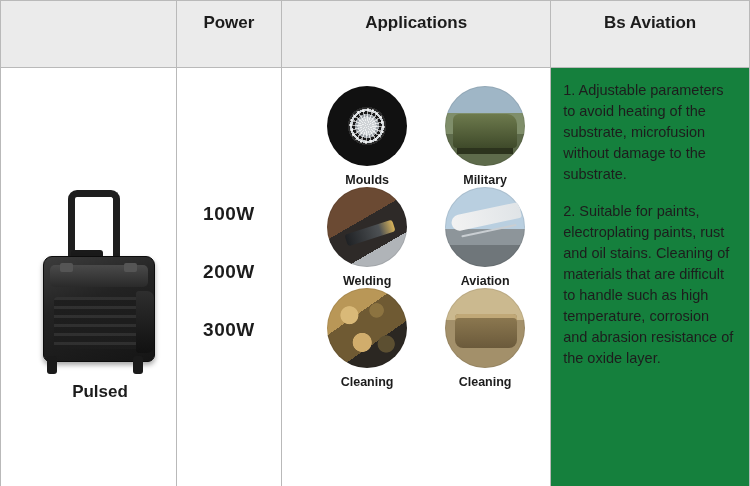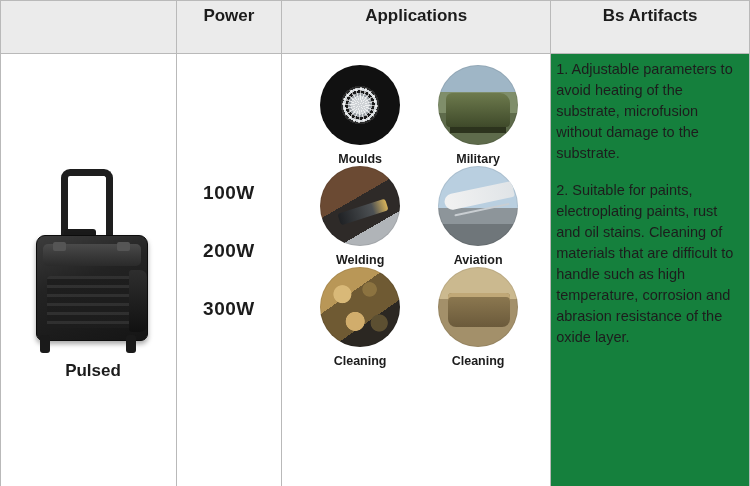--- a/index.html
+++ b/index.html
@@ -21,21 +21,21 @@
     background: #ffffff;
   }
   table.spec {
     border-collapse: collapse;
     width: 750px;
     height: 486px;
     table-layout: fixed;
   }
   table.spec td, table.spec th {
     border: 1px solid #b9b9b9;
-    padding: 5px;
+    padding: 12px;
     vertical-align: top;
   }
   thead th {
     height: 42px;
     background: #ebebeb;
     font-size: 17px;
     font-weight: bold;
     color: #1c1c1c;
     text-align: center;
     vertical-align: middle;
@@ -310,21 +310,21 @@
       <col class="col-product">
       <col class="col-power">
       <col class="col-apps">
       <col class="col-str">
     </colgroup>
     <thead>
       <tr>
         <th></th>
         <th>Power</th>
         <th>Applications</th>
-        <th>Bs Artifacts</th>
+        <th>Bs Aviation</th>
       </tr>
     </thead>
     <tbody>
       <tr>
 
         <td class="product-cell">
           <div class="product-wrap">
             <div class="handle"></div>
             <div class="handle-bar"></div>
             <div class="red-dot"></div>

